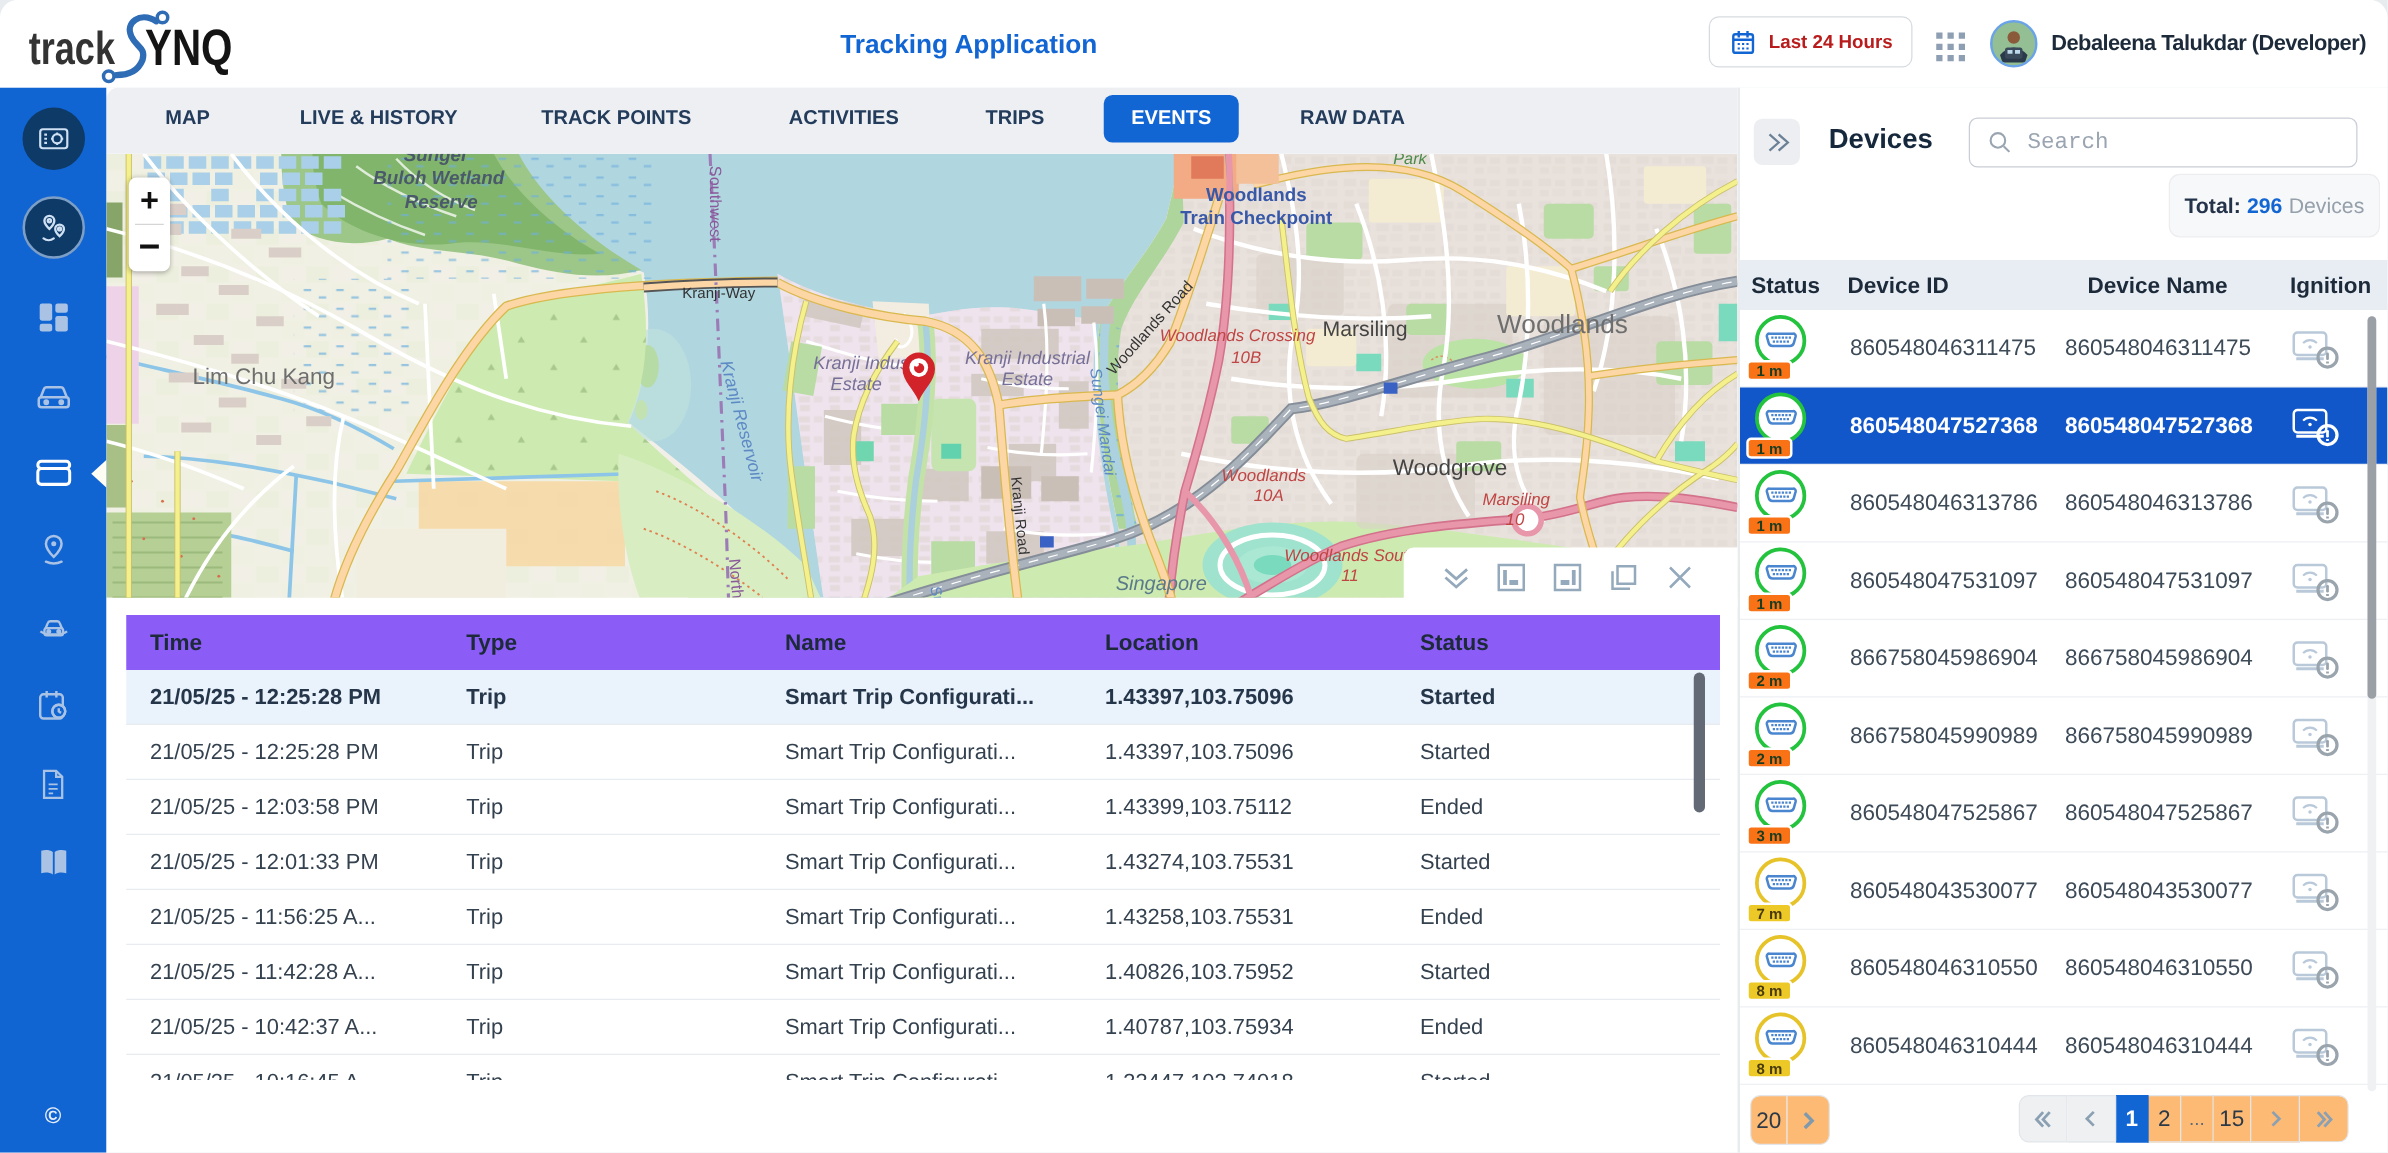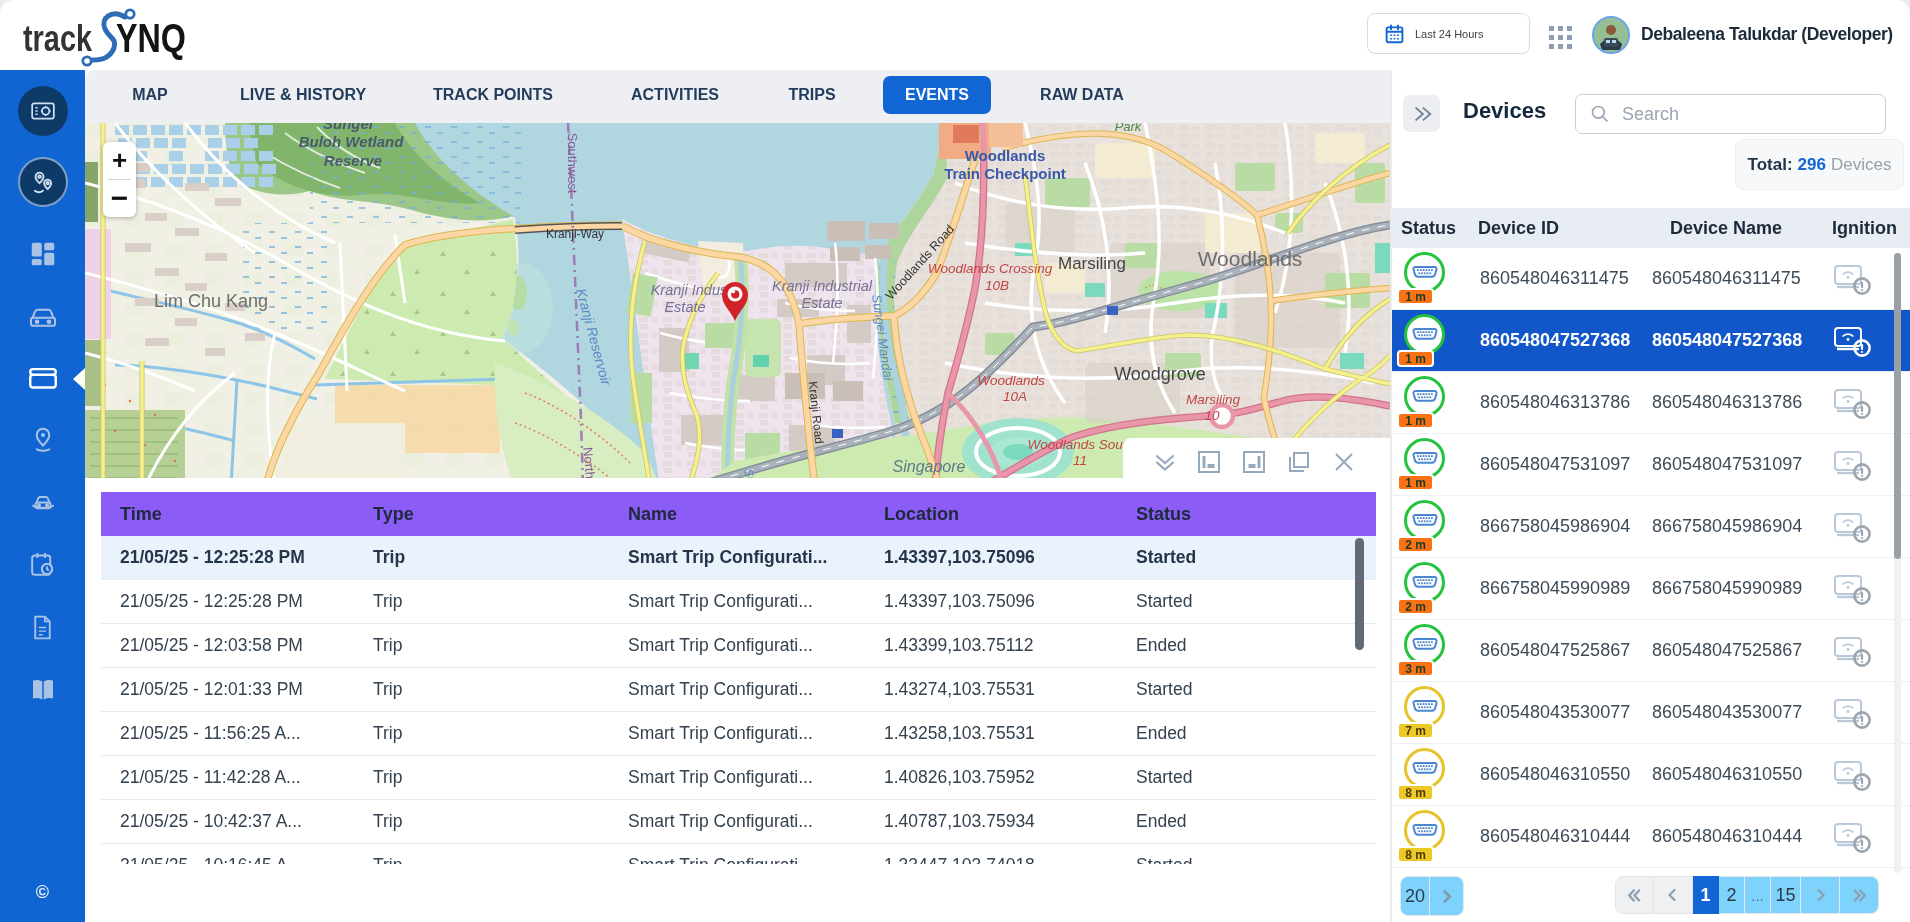--- a/index.html
+++ b/index.html
@@ -3,21 +3,21 @@
 <meta charset="utf-8">
 <style>
 *{margin:0;padding:0;box-sizing:border-box;}
 html,body{width:1910px;height:922px;overflow:hidden;background:#e9ecef;font-family:"Liberation Sans",sans-serif;}
 
 #hdr{position:absolute;left:0;top:0;width:1910px;height:70px;background:#fff;border-radius:14px 14px 0 0;z-index:5;}
 #logo{position:absolute;left:20px;top:4px;width:200px;height:64px;}
 #apptitle{position:absolute;left:600px;top:24px;width:350px;text-align:center;font-size:21px;font-weight:bold;color:#1266d3;white-space:nowrap;}
 #btn24{position:absolute;left:1367px;top:13px;width:163px;height:41px;border:1px solid #d7dbe0;border-radius:8px;background:#fff;display:flex;align-items:center;}
 #btn24 svg{margin-left:16px;}
-#btn24 span{margin-left:10px;font-size:11px;font-weight:normal;color:#404040;}
+#btn24 span{margin-left:10px;font-size:15px;font-weight:bold;color:#b91c1c;}
 #gridicon{position:absolute;left:1548px;top:25px;}
 #avatar{position:absolute;left:1592px;top:16px;width:38px;height:38px;border-radius:50%;border:2px solid #6aa3e8;background:#8fbc8f;overflow:hidden;}
 #uname{position:absolute;left:1641px;top:24px;font-size:17.5px;font-weight:bold;color:#1c2a3a;white-space:nowrap;letter-spacing:-0.45px;}
 
 #side{position:absolute;left:0;top:70px;width:85px;height:852px;background:#1165d3;z-index:4;}
 .sicon{position:absolute;left:0;width:85px;display:flex;justify-content:center;}
 .navcirc{width:50px;height:50px;border-radius:50%;background:#0e3a68;display:flex;align-items:center;justify-content:center;}
 .navcirc2{width:50px;height:50px;border-radius:50%;background:#0e3a68;border:2px solid #7d9fc6;display:flex;align-items:center;justify-content:center;}
 #sidearrow{position:absolute;left:73px;top:298px;width:0;height:0;border-top:11px solid transparent;border-bottom:11px solid transparent;border-right:12px solid #fdfdf4;}
 #copyright{position:absolute;left:0;top:812px;width:85px;text-align:center;color:#e8eef8;font-size:18px;font-weight:bold;}
@@ -40,21 +40,21 @@
 .ec1{width:272px;padding-left:19px;}
 .ec2{width:255px;}
 .ec3{width:256px;}
 .ec4{width:252px;}
 .ec5{width:180px;}
 #escroll{position:absolute;left:1254px;top:46px;width:9px;height:112px;background:#636a75;border-radius:5px;}
 
 #rp{position:absolute;left:1392px;top:70px;width:518px;height:852px;background:#fff;}
 #rpcollapse{position:absolute;left:11px;top:25px;width:37px;height:37px;background:#eceef1;border-radius:7px;display:flex;align-items:center;justify-content:center;}
 #rptitle{position:absolute;left:71px;top:28px;font-size:22px;font-weight:bold;color:#16283c;}
-#rpsearch{position:absolute;left:183px;top:24px;width:311px;height:40px;border:1px solid #c9ced6;border-radius:7px;display:flex;align-items:center;}
+#rpsearch{position:absolute;left:183px;top:24px;width:311px;height:40px;border:1px solid #c9ced6;border-radius:7px;display:flex;align-items:center;font-family:Liberation Mono, monospace;}
 #rpsearch span{color:#9aa5b1;font-size:18px;margin-left:12px;}
 .infobox{position:absolute;top:69px;height:51px;background:#f7f8f9;border:1px solid #ededf0;border-radius:9px;display:flex;align-items:center;justify-content:center;}
 #ib1{left:6px;width:325px;}
 #ib1 .lu{color:#95a0ab;font-size:17px;position:absolute;left:48px;}
 #pausebox{width:23px;height:23px;background:#fdeeca;border-radius:5px;position:absolute;right:20px;top:14px;}
 #pausebox:before{content:"";position:absolute;left:7px;top:6px;width:3px;height:11px;background:#e8a817;}
 #pausebox:after{content:"";position:absolute;left:13px;top:6px;width:3px;height:11px;background:#e8a817;}
 #ib2{left:343px;width:169px;}
 #ib2 .t1{color:#25334a;font-size:17px;font-weight:bold;}
 #ib2 .t2{color:#1266d3;font-size:17px;font-weight:bold;margin:0 5px;}
@@ -71,35 +71,36 @@
 .drow{display:flex;height:62px;align-items:center;border-bottom:1px solid #eef0f3;font-size:18px;color:#3d4a57;position:relative;}
 .drow.sel{background:#1257c9;color:#fff;font-weight:bold;}
 #dscroll{position:absolute;left:502px;top:183px;width:7px;height:306px;background:#9aa0a6;border-radius:4px;z-index:3;}
 
 .stw{width:86px;padding-left:9px;display:flex;flex-direction:column;align-items:flex-start;position:relative;height:62px;}
 .stc{width:41px;height:41px;border-radius:50%;background:#fff;border:3px solid #24c33e;display:flex;align-items:center;justify-content:center;margin-top:4px;margin-left:3px;}
 .stbadge{position:absolute;left:5px;top:40px;width:37px;height:17px;border-radius:4px;background:#f97316;border:2px solid #fff;color:#1b3c22;font-size:12px;font-weight:bold;text-align:center;line-height:14px;}
 .stbadge.yel{background:#edc928;color:#4a3c08;}
 
 #pgleft{position:absolute;left:8px;top:806px;display:flex;}
-.pgbox{min-width:26px;height:38px;border:1px solid #e2e6ea;display:flex;align-items:center;justify-content:center;font-size:18px;color:#2c3a48;background:#7dd3fc;}
+.pgbox{min-width:26px;height:38px;border:1px solid #e2e6ea;display:flex;align-items:center;justify-content:center;font-size:18px;color:#2c3a48;background:#fdba74;}
 .pgw{min-width:39px;}
 #pgright{position:absolute;left:223px;top:806px;display:flex;}
 .pgbox.act{background:#1266d3;color:#fff;font-weight:bold;border-color:#1266d3;}
 </style>
 </head>
 <body>
 <div id="hdr">
   <svg id="logo" viewBox="0 0 200 64">
     <text x="3" y="47" textLength="69" lengthAdjust="spacingAndGlyphs" font-size="37" font-weight="600" fill="#333" font-family="Liberation Sans">track</text>
     <text x="96" y="48" textLength="70" lengthAdjust="spacingAndGlyphs" font-size="41" font-weight="600" fill="#141414" font-family="Liberation Sans">YNQ</text>
     <path d="M105,13 C92,5 80,14 85,25 C89,34 97,34 94,44 C90,54 82,56 73,56" stroke="#2e6cb5" stroke-width="5" fill="none" stroke-linecap="round"></path>
     <circle cx="110" cy="10" r="4.2" fill="#fff" stroke="#2e6cb5" stroke-width="2.8"></circle>
     <circle cx="67" cy="57" r="4.2" fill="#fff" stroke="#2e6cb5" stroke-width="2.8"></circle>
   </svg>
+  <div id="apptitle">Tracking Application</div>
   <div id="btn24">
     <svg width="21" height="21" viewBox="0 0 24 24" fill="none" stroke="#1266d3" stroke-width="2.2">
         <rect x="3" y="5" width="18" height="17" rx="2"></rect>
         <path d="M3 10h18M8 2v6M16 2v6"></path>
         <path d="M7 14h2M11 14h2M15 14h2M7 18h2M11 18h2M15 18h2" stroke-width="1.8"></path>
       </svg>
     <span>Last 24 Hours</span>
   </div>
   <svg id="gridicon" width="25" height="25" viewBox="0 0 25 25">
     <g fill="#8e9fb3">

